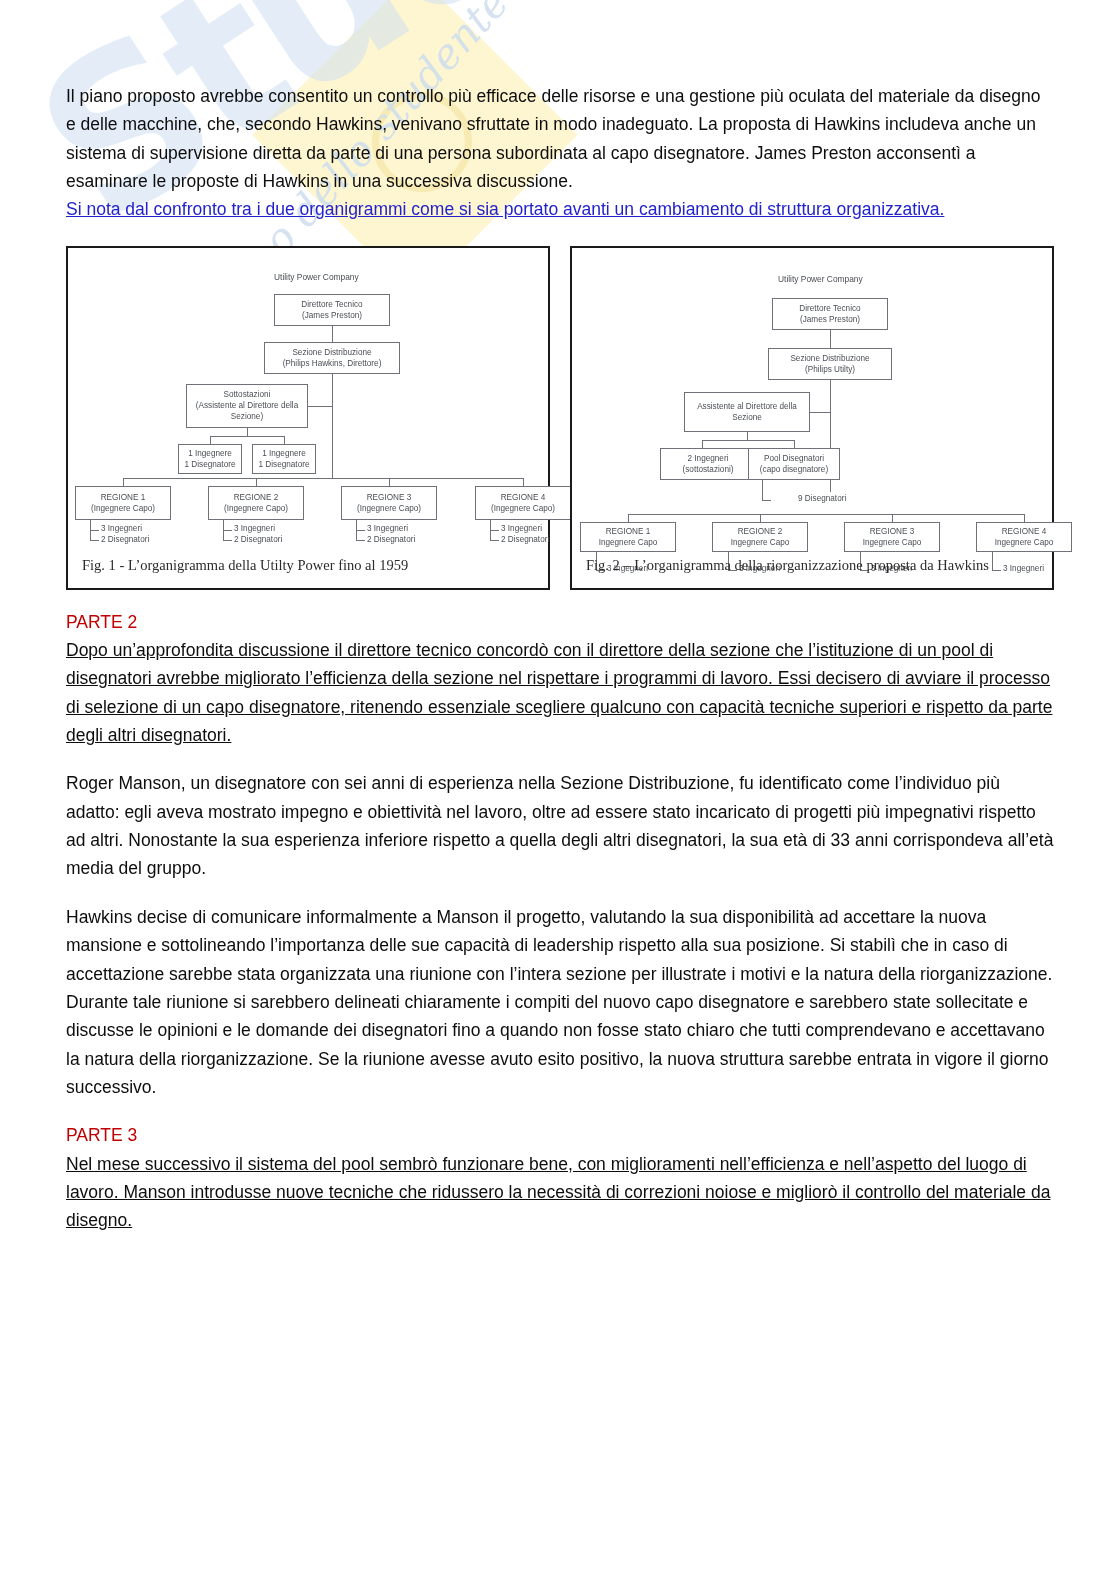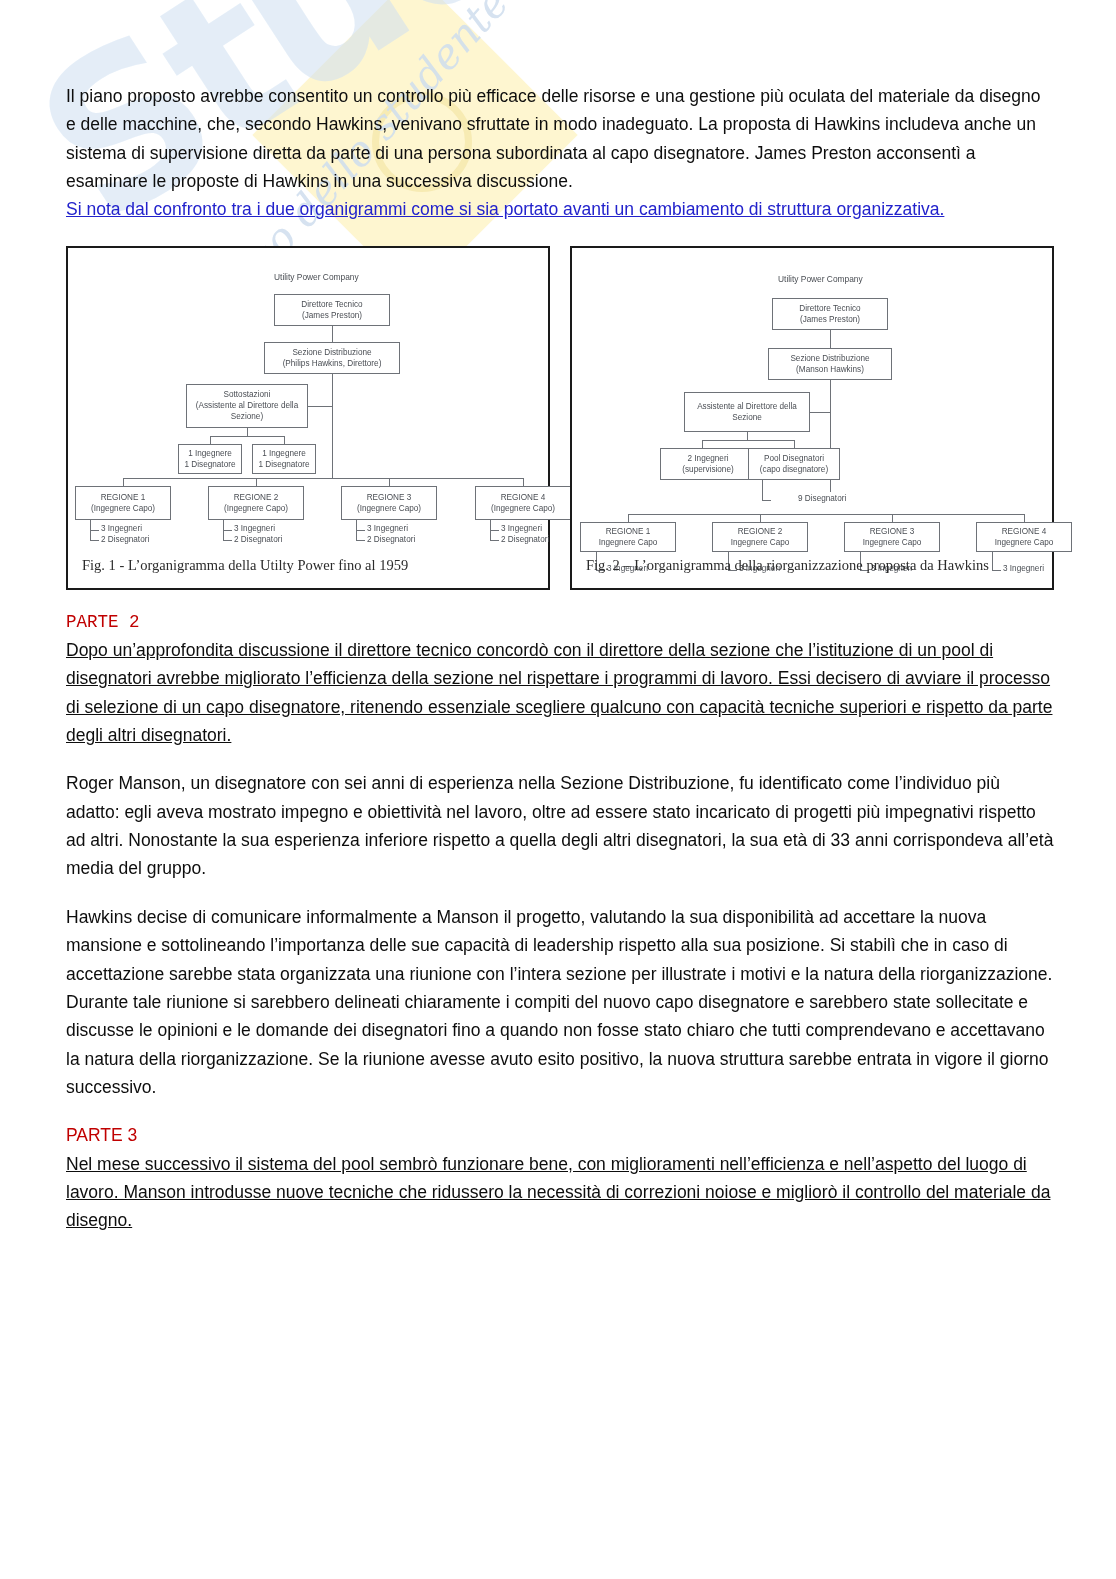--- a/index.html
+++ b/index.html
@@ -282,37 +282,37 @@
           <div class="chart-title" style="left:196px; top:6px;">Utility Power Company</div>
 
           <div class="node" style="left:190px; top:30px; width:116px; height:32px;">
             <span>Direttore Tecnico</span>
             <span>(James Preston)</span>
           </div>
           <div class="ln v" style="left:248px; top:62px; height:18px;"></div>
 
           <div class="node" style="left:186px; top:80px; width:124px; height:32px;">
             <span>Sezione Distribuzione</span>
-            <span>(Manson Hawkins)</span>
+            <span>(Philips Utilty)</span>
           </div>
           <div class="ln v" style="left:248px; top:112px; height:112px;"></div>
 
           <div class="node wrap" style="left:102px; top:124px; width:126px; height:40px;">
             <span>Assistente al Direttore della Sezione</span>
           </div>
           <div class="ln h" style="left:228px; top:144px; width:20px;"></div>
 
           <div class="ln v" style="left:165px; top:164px; height:8px;"></div>
           <div class="ln h" style="left:120px; top:172px; width:92px;"></div>
           <div class="ln v" style="left:120px; top:172px; height:8px;"></div>
           <div class="ln v" style="left:212px; top:172px; height:8px;"></div>
 
           <div class="node" style="left:78px; top:180px; width:96px; height:32px;">
             <span>2 Ingegneri</span>
-            <span>(supervisione)</span>
+            <span>(sottostazioni)</span>
           </div>
 
           <div class="node" style="left:166px; top:180px; width:92px; height:32px;">
             <span>Pool Disegnatori</span>
             <span>(capo disegnatore)</span>
           </div>
 
           <div class="ln v" style="left:180px; top:212px; height:20px;"></div>
           <div class="ln h" style="left:180px; top:232px; width:9px;"></div>
           <div class="leaf-label" style="left:191px; top:226px;margin-left:25px;">9 Disegnatori</div>
@@ -355,21 +355,21 @@
           <div class="ln v" style="left:410px; top:284px; height:18px;"></div>
           <div class="ln h" style="left:410px; top:302px; width:9px;"></div>
           <div class="leaf-label" style="left:421px; top:296px;">3 Ingegneri</div>
 
         </div>
         <div class="fig-caption">Fig. 2 – L’organigramma della riorganizzazione proposta da Hawkins</div>
       </div>
 
     </div>
 
-    <h2 class="part-heading" style="margin-top:18px;font-family:Liberation Mono, monospace;">PARTE 2</h2>
+    <h2 class="part-heading" style="margin-top:18px;">PARTE 2</h2>
 
     <p class="para tight">Dopo un’approfondita discussione il direttore tecnico concordò con il direttore della sezione che l’istituzione di un pool di disegnatori avrebbe migliorato l’efficienza della sezione nel rispettare i programmi di lavoro. Essi decisero di avviare il processo di selezione di un capo disegnatore, ritenendo essenziale scegliere qualcuno con capacità tecniche superiori e rispetto da parte degli altri disegnatori.</p>
     <p class="para gap">Roger Manson, un disegnatore con sei anni di esperienza nella Sezione Distribuzione, fu identificato come l’individuo più adatto: egli aveva mostrato impegno e obiettività nel lavoro, oltre ad essere stato incaricato di progetti più impegnativi rispetto ad altri. Nonostante la sua esperienza inferiore rispetto a quella degli altri disegnatori, la sua età di 33 anni corrispondeva all’età media del gruppo.</p>
     <p class="para gap">Hawkins decise di comunicare informalmente a Manson il progetto, valutando la sua disponibilità ad accettare la nuova mansione e sottolineando l’importanza delle sue capacità di leadership rispetto alla sua posizione. Si stabilì che in caso di accettazione sarebbe stata organizzata una riunione con l’intera sezione per illustrate i motivi e la natura della riorganizzazione. Durante tale riunione si sarebbero delineati chiaramente i compiti del nuovo capo disegnatore e sarebbero state sollecitate e discusse le opinioni e le domande dei disegnatori fino a quando non fosse stato chiaro che tutti comprendevano e accettavano la natura della riorganizzazione. Se la riunione avesse avuto esito positivo, la nuova struttura sarebbe entrata in vigore il giorno successivo.</p>
 
     <h2 class="part-heading" style="margin-top:20px;">PARTE 3</h2>
 
     <p class="para tight">Nel mese successivo il sistema del pool sembrò funzionare bene, con miglioramenti nell’efficienza e nell’aspetto del luogo di lavoro. Manson introdusse nuove tecniche che ridussero la necessità di correzioni noiose e migliorò il controllo del materiale da disegno.</p>
 
   </div>

